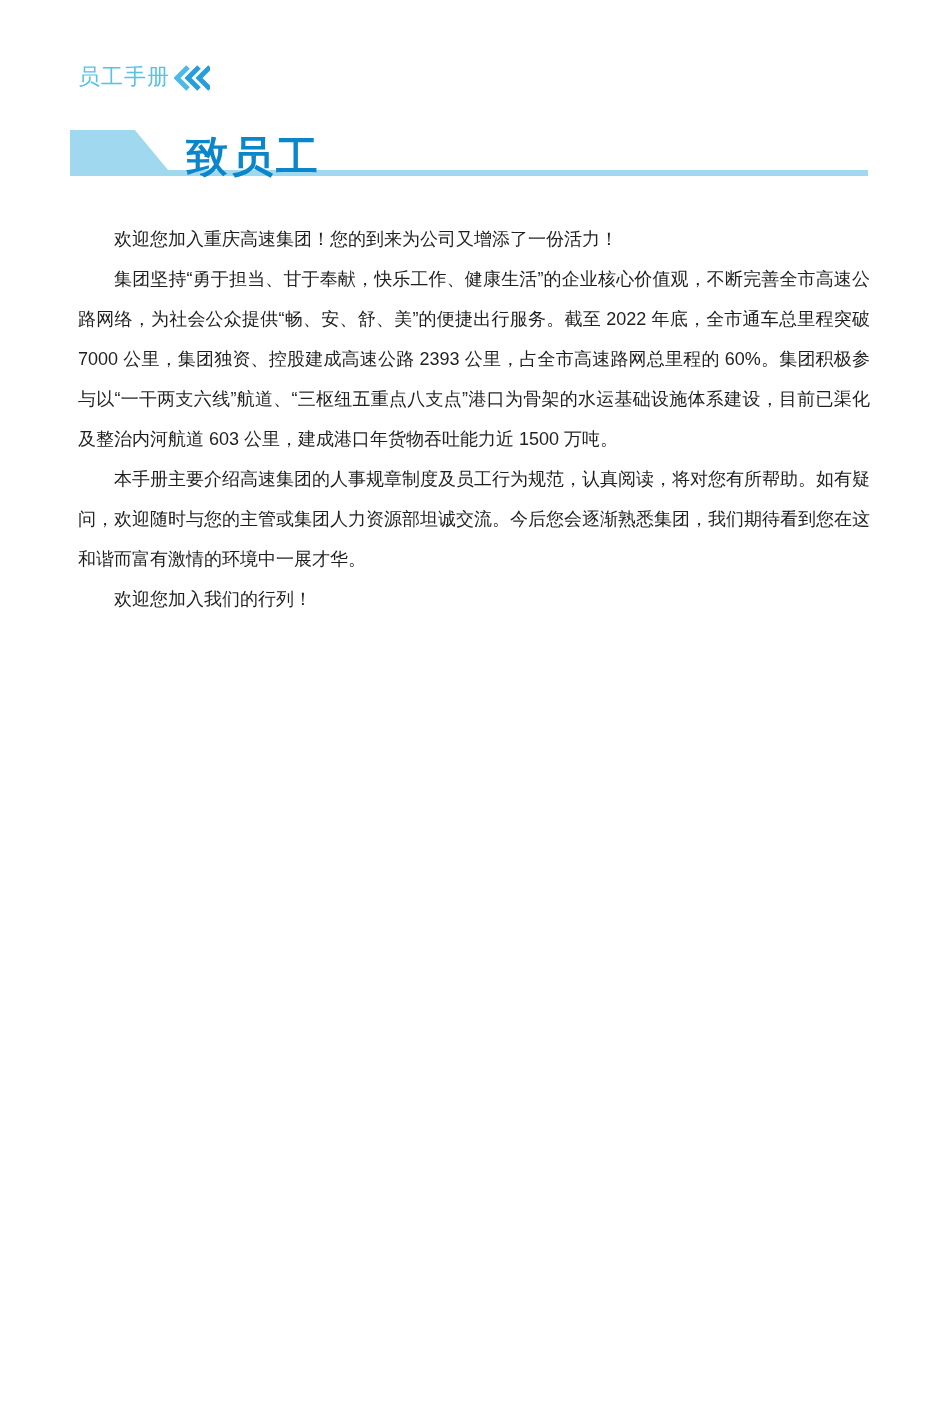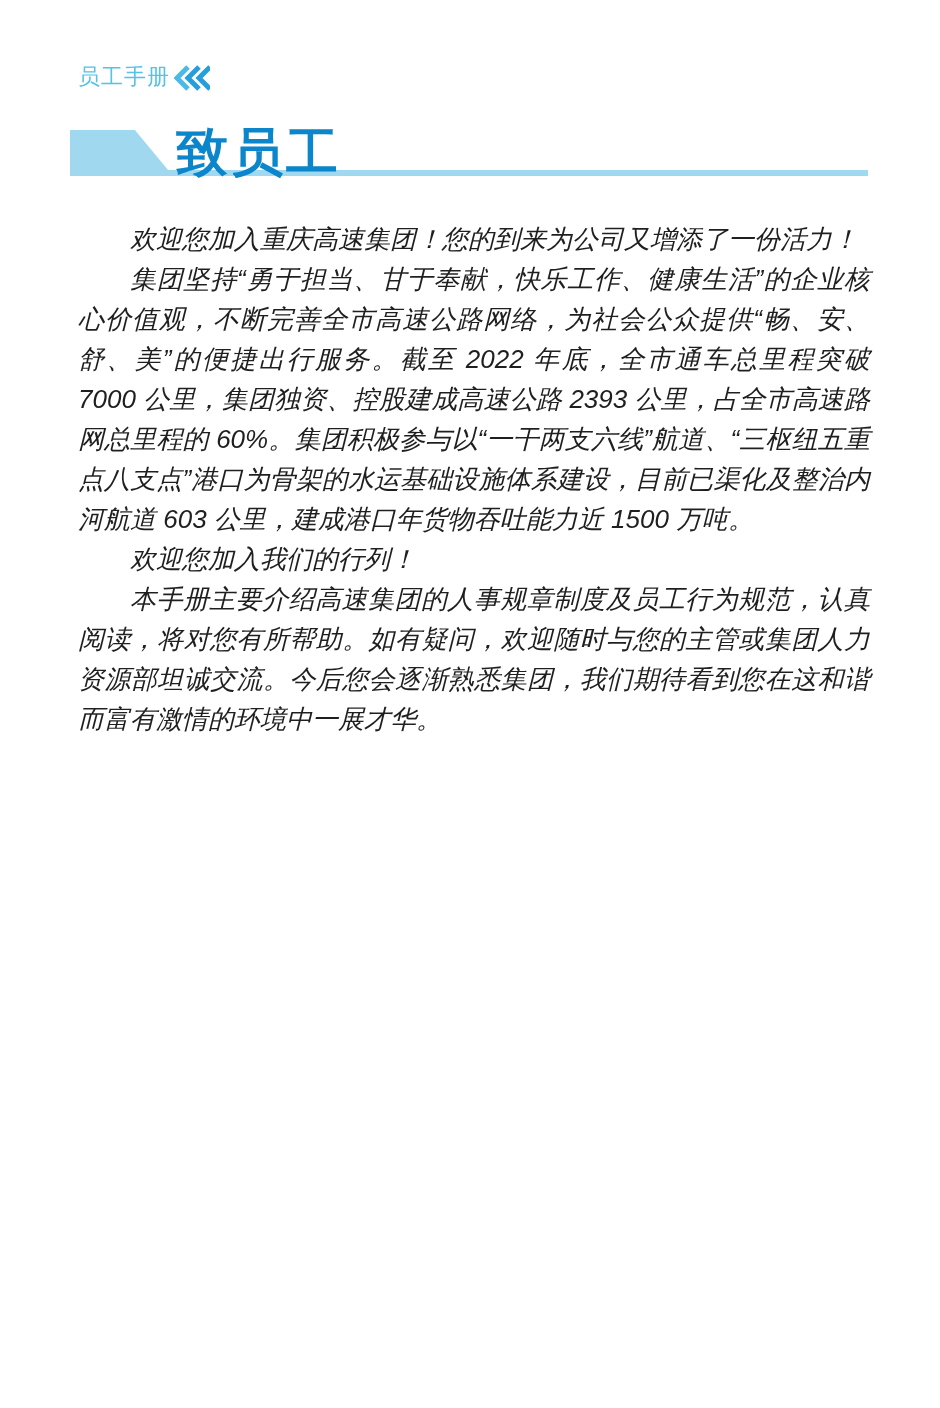--- a/index.html
+++ b/index.html
@@ -50,39 +50,38 @@
     left: 70px;
     top: 170px;
     width: 798px;
     height: 6px;
     background: var(--light_blue, #9fd8ef);
   }
   .section-title {
     position: absolute;
     left: 174px;
     top: 124px;
-    margin: 2px;
-    font-size: 52px;
+    margin: 12px;
+    font-size: 42px;
     font-weight: bold;
     letter-spacing: 3px;
     line-height: 1;
     color: var(--title_blue, #0c86cb);
   }
 
   
   .letter-body {
     position: absolute;
     left: 78px;
     top: 219px;
     width: 792px;
-    font-size: 26px;
+    font-size: 18px;
     line-height: 40px;
     text-align: justify;
     color: var(--body_text, #1f1f1f);
-    font-style: italic;
   }
   .letter-body p {
     margin: 0;
     text-indent: 2em;
   }
 </style>
 </head>
 <body>
 
 <div class="page">
@@ -98,17 +97,17 @@
     </span>
   </div>
 
   <div class="accent-shape"></div>
   <div class="banner-rule"></div>
   <h1 class="section-title">致员工</h1>
 
   <section class="letter-body">
     <p>欢迎您加入重庆高速集团！您的到来为公司又增添了一份活力！</p>
     <p>集团坚持“勇于担当、甘于奉献，快乐工作、健康生活”的企业核心价值观，不断完善全市高速公路网络，为社会公众提供“畅、安、舒、美”的便捷出行服务。截至 2022 年底，全市通车总里程突破 7000 公里，集团独资、控股建成高速公路 2393 公里，占全市高速路网总里程的 60%。集团积极参与以“一干两支六线”航道、“三枢纽五重点八支点”港口为骨架的水运基础设施体系建设，目前已渠化及整治内河航道 603 公里，建成港口年货物吞吐能力近 1500 万吨。</p>
+    <p>本手册主要介绍高速集团的人事规章制度及员工行为规范，认真阅读，将对您有所帮助。如有疑问，欢迎随时与您的主管或集团人力资源部坦诚交流。今后您会逐渐熟悉集团，我们期待看到您在这和谐而富有激情的环境中一展才华。</p>
     <p>欢迎您加入我们的行列！</p>
-    <p>本手册主要介绍高速集团的人事规章制度及员工行为规范，认真阅读，将对您有所帮助。如有疑问，欢迎随时与您的主管或集团人力资源部坦诚交流。今后您会逐渐熟悉集团，我们期待看到您在这和谐而富有激情的环境中一展才华。</p>
   </section>
 
 </div>
 
 </body></html>

